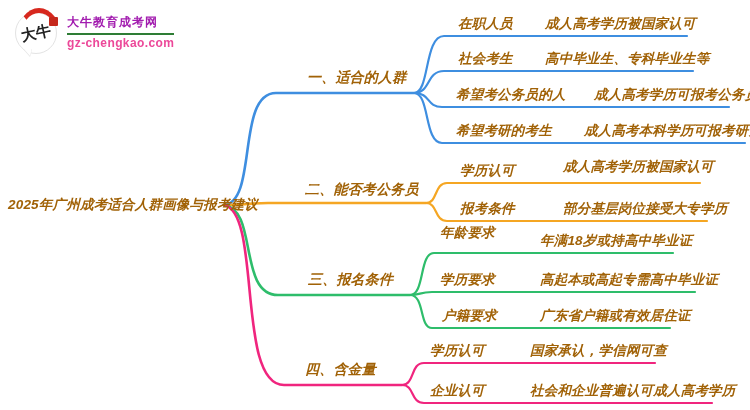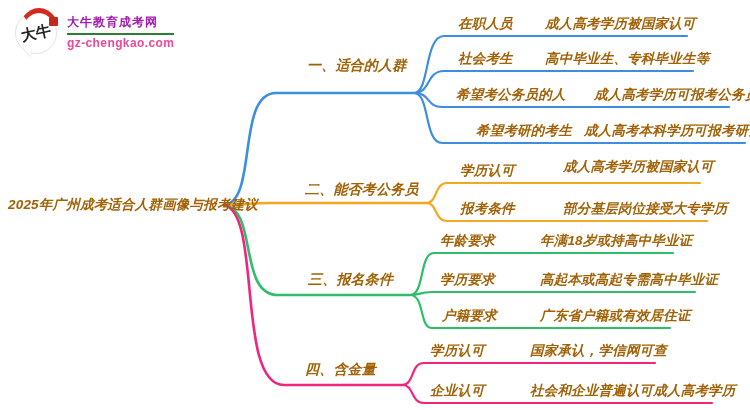--- a/index.html
+++ b/index.html
@@ -89,40 +89,40 @@
     </div>
     <div class="logo-text">
       <span class="logo-title">大牛教育成考网</span>
       <span class="logo-rule"></span>
       <span class="logo-domain">gz-chengkao.com</span>
     </div>
   </div>
 
   <div class="txt root-label" style="left:8px;top:196px;">2025年广州成考适合人群画像与报考建议</div>
 
-  <div class="txt branch-label" style="left:307px;top:56px;">一、适合的人群</div>
+  <div class="txt branch-label" style="left:307px;top:68px;">一、适合的人群</div>
   <div class="txt branch-label" style="left:305px;top:180px;">二、能否考公务员</div>
   <div class="txt branch-label" style="left:308px;top:270px;text-align:center;">三、报名条件</div>
   <div class="txt branch-label" style="left:305px;top:360px;">四、含金量</div>
 
   <div class="txt" style="left:458px;top:15px;">在职人员</div>
   <div class="txt" style="left:545px;top:15px;">成人高考学历被国家认可</div>
   <div class="txt" style="left:458px;top:50px;">社会考生</div>
   <div class="txt" style="left:545px;top:50px;">高中毕业生、专科毕业生等</div>
   <div class="txt" style="left:456px;top:86px;">希望考公务员的人</div>
   <div class="txt" style="left:594px;top:86px;">成人高考学历可报考公务员</div>
-  <div class="txt" style="left:456px;top:122px;margin-left:20px;">希望考研的考生</div>
+  <div class="txt" style="left:456px;top:122px;">希望考研的考生</div>
   <div class="txt" style="left:584px;top:122px;">成人高考本科学历可报考研究生</div>
 
   <div class="txt" style="left:460px;top:162px;">学历认可</div>
   <div class="txt" style="left:563px;top:158px;">成人高考学历被国家认可</div>
   <div class="txt" style="left:460px;top:200px;">报考条件</div>
   <div class="txt" style="left:563px;top:200px;">部分基层岗位接受大专学历</div>
 
-  <div class="txt" style="left:440px;top:232px;">年龄要求</div>
+  <div class="txt" style="left:440px;top:224px;">年龄要求</div>
   <div class="txt" style="left:540px;top:232px;">年满18岁或持高中毕业证</div>
   <div class="txt" style="left:440px;top:271px;">学历要求</div>
   <div class="txt" style="left:540px;top:271px;">高起本或高起专需高中毕业证</div>
   <div class="txt" style="left:442px;top:307px;">户籍要求</div>
   <div class="txt" style="left:540px;top:307px;">广东省户籍或有效居住证</div>
 
   <div class="txt" style="left:430px;top:342px;">学历认可</div>
   <div class="txt" style="left:530px;top:342px;">国家承认，学信网可查</div>
   <div class="txt" style="left:430px;top:382px;">企业认可</div>
   <div class="txt" style="left:530px;top:382px;">社会和企业普遍认可成人高考学历</div>

